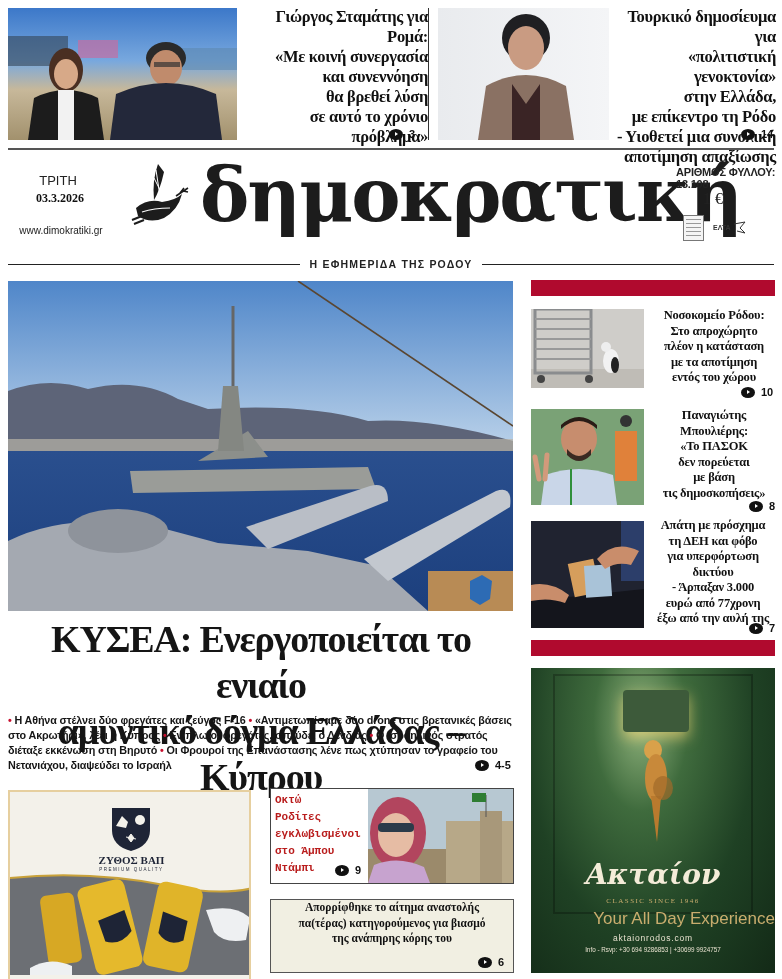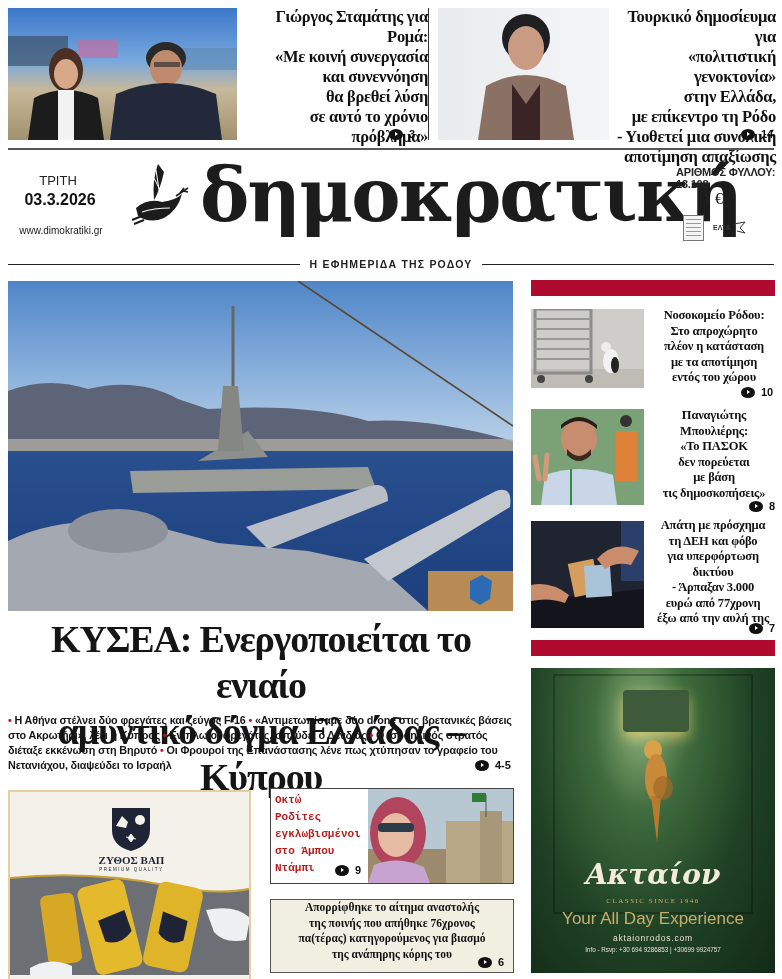--- a/index.html
+++ b/index.html
@@ -19,21 +19,21 @@
     font-family: "Liberation Sans", sans-serif; font-weight: bold; font-size: 11px; color: #111; }
   .pageref .dot { width: 14px; height: 11px; border-radius: 50%; background: #111; position: relative; }
   .pageref .dot::after { content: ""; position: absolute; left: 6px; top: 3px;
     border-left: 3px solid #fff; border-top: 2.5px solid transparent; border-bottom: 2.5px solid transparent; }
 
   .vline { position: absolute; width: 1px; background: #333; }
 
   
   .rule-top { position: absolute; left: 8px; right: 8px; top: 148px; height: 2px; background: #555; }
   .day { position: absolute; left: 28px; top: 173px; width: 60px; text-align: center; font-size: 13px; color: #222; }
-  .date { position: absolute; left: 10px; top: 191px; width: 100px; text-align: center; font-size: 16px; font-weight: bold; color: #111; }
+  .date { position: absolute; left: 10px; top: 191px; width: 100px; text-align: center; font-size: 12px; font-weight: bold; color: #111; font-family: Liberation Serif, serif; }
   .url { position: absolute; left: 6px; top: 225px; width: 110px; text-align: center; font-size: 10px; color: #222; }
   .logo-text {
     position: absolute; left: 200px; top: 150px;
     font-family: "DejaVu Serif", serif; font-weight: bold; font-size: 74px; line-height: 90px;
     letter-spacing: -2px; color: #1c1c1c;
   }
   .issue { position: absolute; left: 676px; top: 166px; font-size: 11px; font-weight: bold; color: #222; letter-spacing: -0.2px; }
   .price { position: absolute; left: 703px; top: 190px; font-family: "Liberation Serif", serif; font-size: 16px; color: #222; }
   .stamp { position: absolute; left: 683px; top: 215px; width: 21px; height: 26px; border: 1px solid #777; background: #f4f4f4; }
   .stamp i { display: block; height: 1px; background: #999; margin: 3px 2px 0; }
@@ -305,21 +305,21 @@
   <div class="abs" style="left:22px;top:6px;width:200px;height:240px;border:2px solid rgba(0,0,0,0.25);"></div>
   <div class="abs" style="left:92px;top:22px;width:66px;height:42px;background:#3d5a3a;border-radius:4px;box-shadow:0 6px 14px rgba(255,220,120,0.6);"></div>
   <svg class="abs" style="left:108px;top:68px;" width="34" height="108" viewBox="0 0 34 108">
     <ellipse cx="14" cy="14" rx="9" ry="10" fill="#d9a14a"></ellipse>
     <ellipse cx="17" cy="42" rx="11" ry="24" fill="#c8893a"></ellipse>
     <path d="M12 60 L18 106 L22 60 Z" fill="#b97a2e"></path>
     <ellipse cx="24" cy="52" rx="10" ry="12" fill="#a06a2a" opacity="0.7"></ellipse>
   </svg>
   <div class="abs" style="left:0;width:244px;top:190px;text-align:center;font-family:'DejaVu Serif',serif;font-style:italic;font-weight:bold;font-size:28px;color:#f4ecd8;">Ακταίον</div>
   <div class="abs" style="left:0;width:244px;top:229px;text-align:center;font-family:'Liberation Serif',serif;font-size:7px;letter-spacing:1.5px;color:#c9ad6e;">CLASSIC SINCE 1946</div>
-  <div class="abs" style="left:0;width:244px;top:241px;text-align:center;font-size:17px;color:#c9ad6e;">Your All Day Experience</div>
+  <div class="abs" style="left:0;width:244px;top:241px;text-align:right;font-size:17px;color:#c9ad6e;">Your All Day Experience</div>
   <div class="abs" style="left:0;width:244px;top:265px;text-align:center;font-size:8.5px;letter-spacing:0.8px;color:#e8e2cf;">aktaionrodos.com</div>
   <div class="abs" style="left:0;width:244px;top:278px;text-align:center;font-size:6.3px;color:#e8e2cf;">Info - Rsvp: +30 694 9286853 | +30699 9924757</div>
 </div>
 
 <div class="ad-beer">
   <svg class="abs" style="left:100px;top:14px;" width="42" height="46" viewBox="0 0 42 46">
     <path d="M2 2 L40 2 L40 24 Q40 40 21 45 Q2 40 2 24 Z" fill="#1e2436"></path>
     <path d="M6 20 L12 10 L18 16 L16 22 Z" fill="#f3f1ea"></path>
     <circle cx="30" cy="14" r="5" fill="#f3f1ea"></circle>
     <path d="M21 28 L24 32 L21 36 L18 32 Z M16 31 L26 33 M19 30 L23 34" fill="#f3f1ea" stroke="#f3f1ea" stroke-width="1"></path>
@@ -361,20 +361,19 @@
     <rect x="104" y="4" width="14" height="9" fill="#2e7d32"></rect>
     <ellipse cx="30" cy="44" rx="28" ry="36" fill="#b2455e"></ellipse>
     <ellipse cx="28" cy="46" rx="18" ry="22" fill="#e6bca4"></ellipse>
     <rect x="10" y="34" width="36" height="9" rx="4" fill="#2c3b4a"></rect>
     <path d="M0 94 L6 76 Q30 66 56 78 L62 94 Z" fill="#c7a3cf"></path>
   </svg>
 </div>
 
 <div class="apor">
   <div>Απορρίφθηκε το αίτημα αναστολής</div>
-  <div>της ποινής που απήθηκε 76χρονος</div>
   <div>πα(τέρας) κατηγορούμενος για βιασμό</div>
   <div>της ανάπηρης κόρης του</div>
 </div>
 <div class="pageref" style="left:478px;top:956px;">
   <span class="dot"></span>
   <span>6</span>
 </div>
 
 </body></html>

